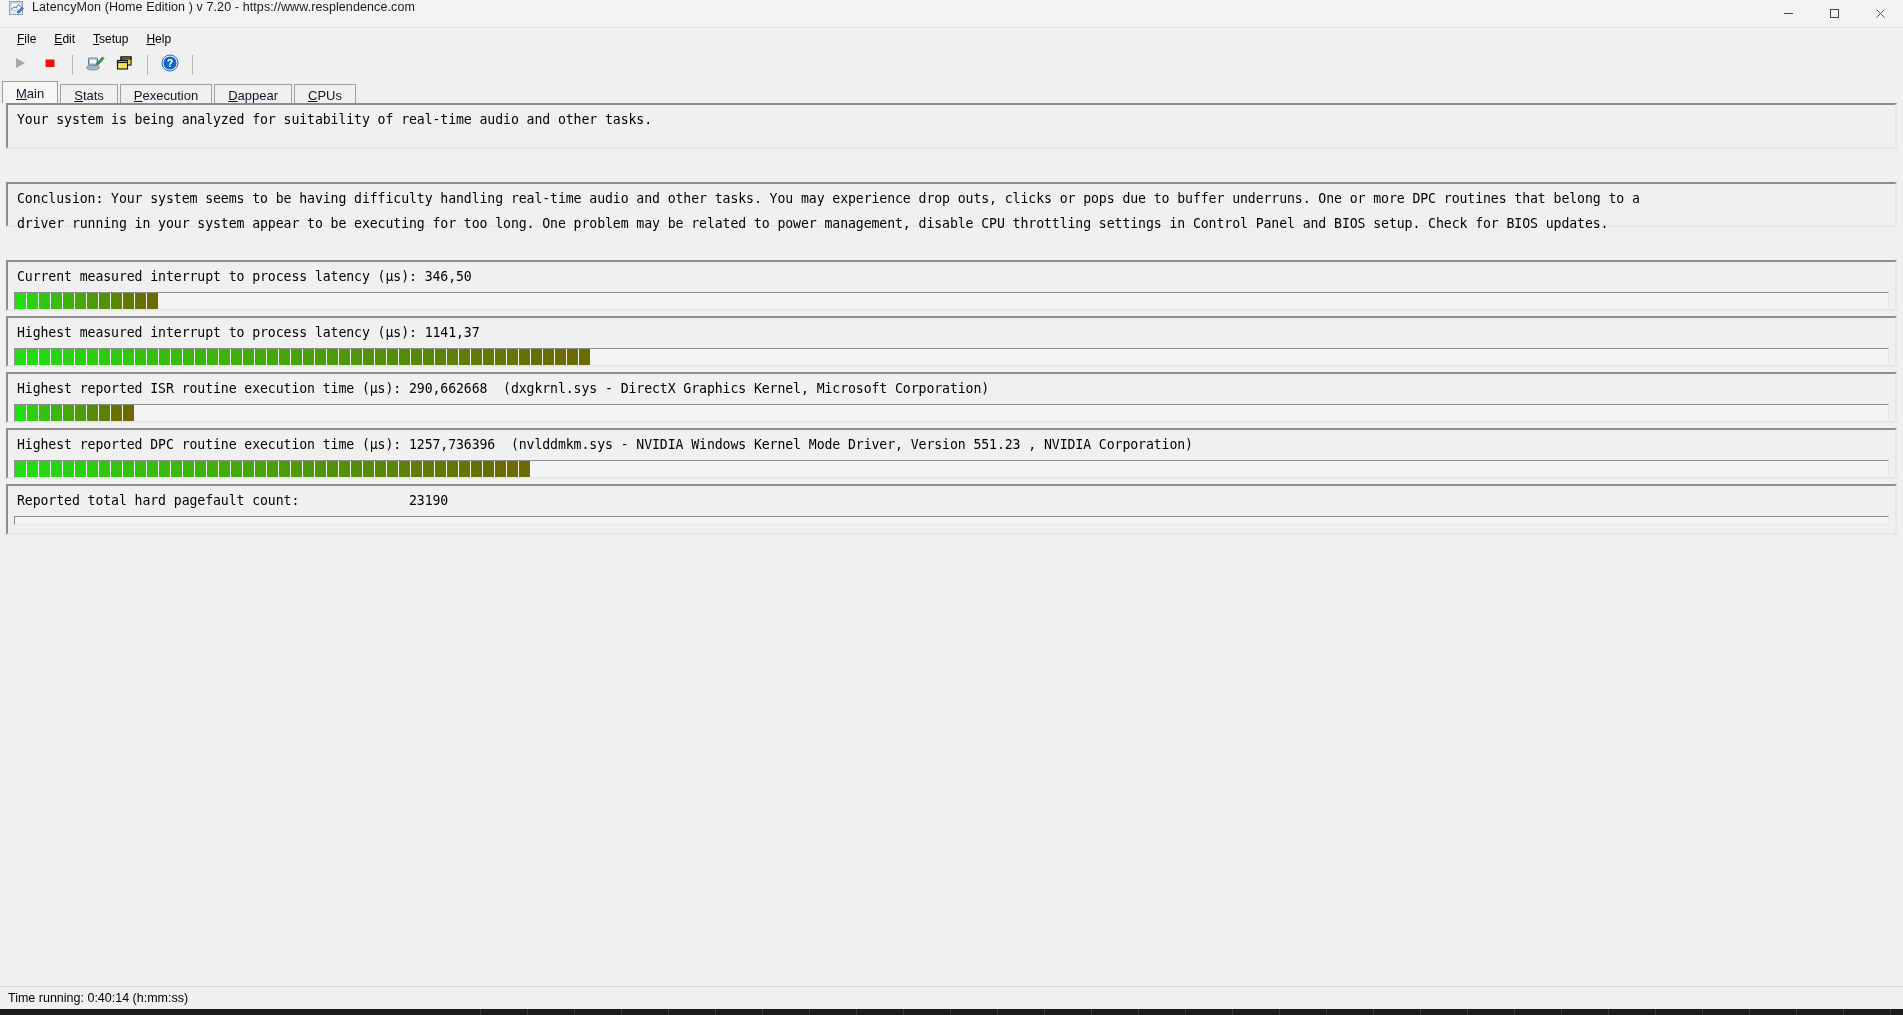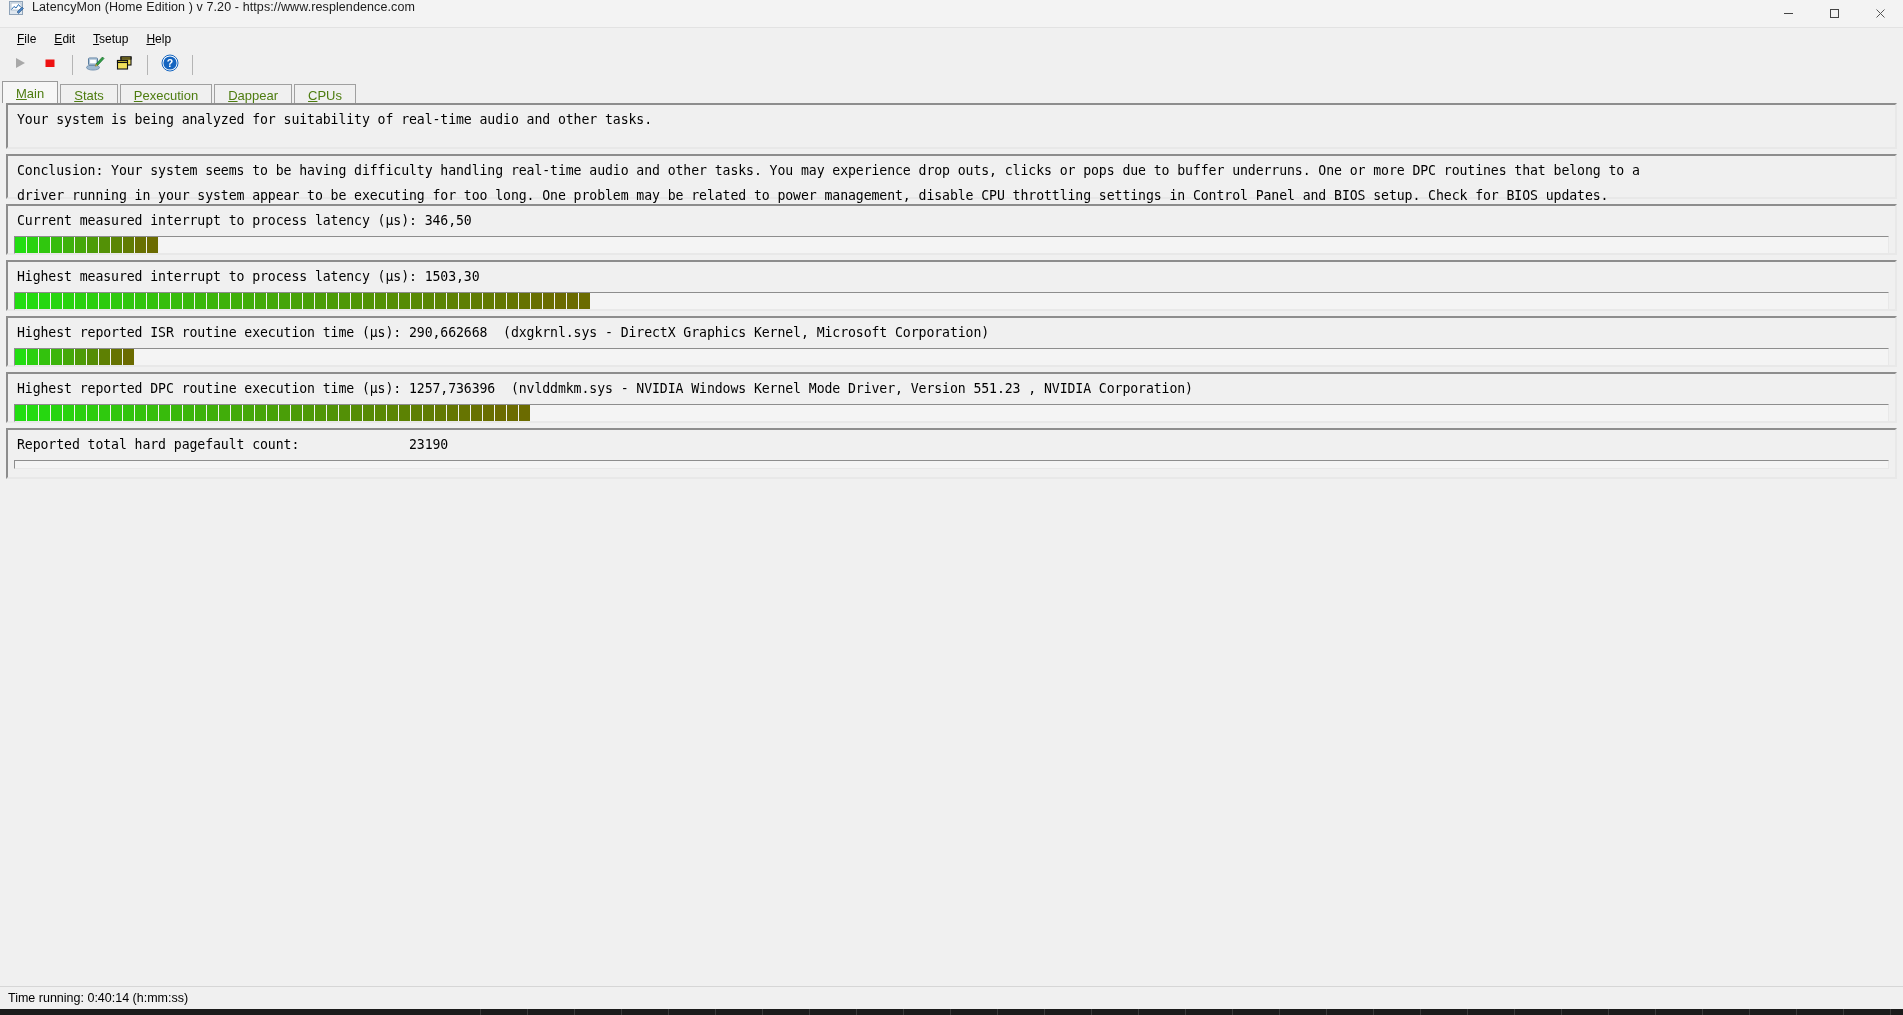--- a/index.html
+++ b/index.html
@@ -85,21 +85,21 @@
   .tabstrip {
     height: 23px;
     background: #f0f0f0;
     display: flex; align-items: flex-end;
     padding-left: 2px;
     flex: 0 0 auto;
     position: relative;
   }
   .tab {
     font-size: 13px;
-    color: #4d7c0f;
+    color: #0f172a;
     padding: 2px 13px 4px 13px;
     height: 19px;
     line-height: 18px;
     background: #f0f0f0;
     border: 1px solid #a0a0a0;
     border-bottom: none;
     margin-right: 2px;
     box-sizing: border-box;
     white-space: nowrap;
   }
@@ -112,21 +112,21 @@
   }
   .tab u { text-decoration: underline; }
 
   
   .content {
     flex: 1 1 auto;
     background: #f0f0f0;
     padding: 0 6px;
     box-sizing: border-box;
     overflow: hidden;
-    display: flex; flex-direction: column;
+    display: flex; flex-direction: column; gap: 28px;
   }
 
   .panel {
     border: 2px solid;
     border-color: #8d8d8d #e8e8e8 #e8e8e8 #8d8d8d;
     background: #f0f0f0;
     box-sizing: border-box;
     margin-bottom: 5px;
     flex: 0 0 auto;
   }
@@ -333,21 +333,21 @@
               <div class="seg" style="background: rgb(76, 156, 7);"></div>
               <div class="seg" style="background: rgb(83, 145, 6);"></div>
               <div class="seg" style="background: rgb(90, 134, 4);"></div>
               <div class="seg" style="background: rgb(97, 123, 2);"></div>
               <div class="seg" style="background: rgb(104, 112, 1);"></div>
               <div class="seg" style="background: rgb(107, 107, 0);"></div>
             </div>
           </div>
         </div>
         <div class="metric-panel">
-          <div class="mono panel-line metric-row">Highest measured interrupt to process latency (µs): 1503,30</div>
+          <div class="mono panel-line metric-row">Highest measured interrupt to process latency (µs): 1141,37</div>
           <div class="bar-wrap">
             <div class="bar-fill">
               <div class="seg" style="background: rgb(34, 221, 17);"></div>
               <div class="seg" style="background: rgb(36, 218, 17);"></div>
               <div class="seg" style="background: rgb(37, 216, 16);"></div>
               <div class="seg" style="background: rgb(39, 213, 16);"></div>
               <div class="seg" style="background: rgb(41, 211, 15);"></div>
               <div class="seg" style="background: rgb(42, 208, 15);"></div>
               <div class="seg" style="background: rgb(44, 206, 15);"></div>
               <div class="seg" style="background: rgb(45, 203, 14);"></div>

